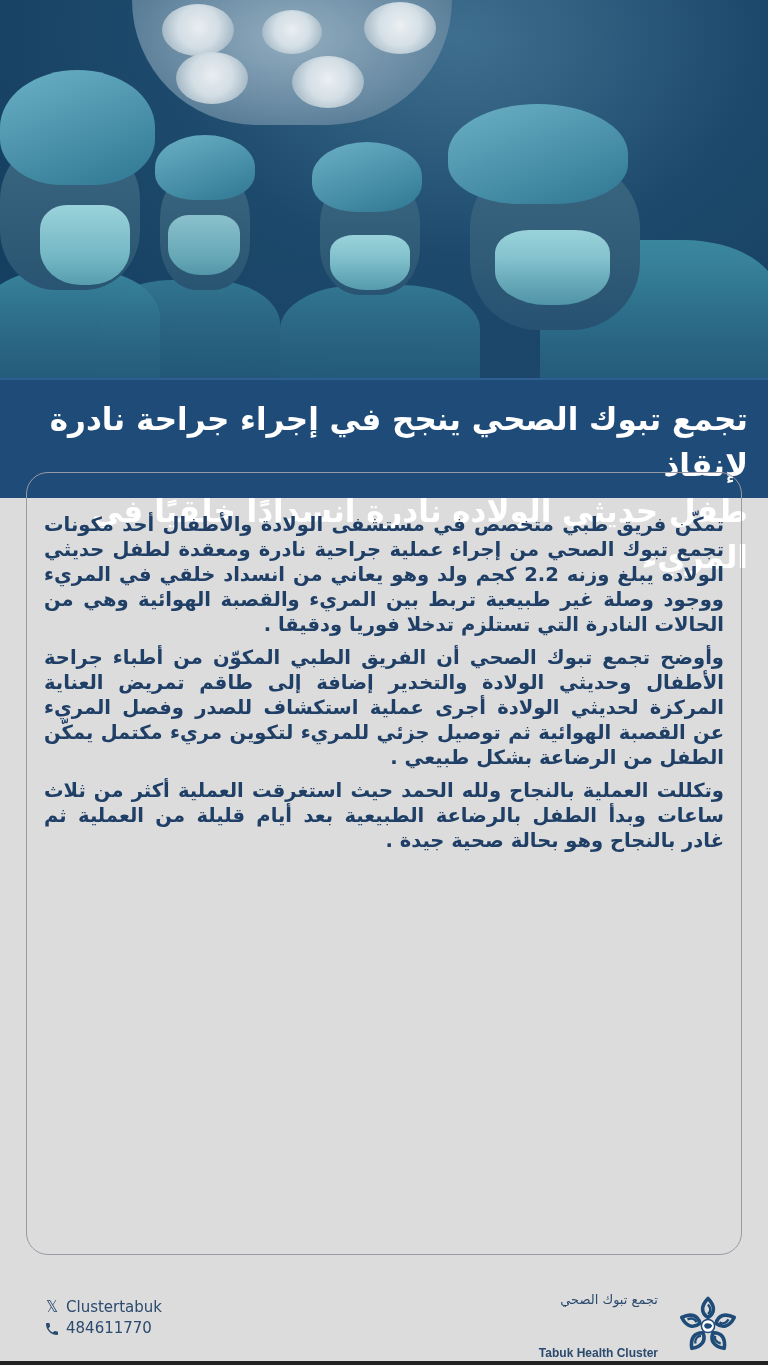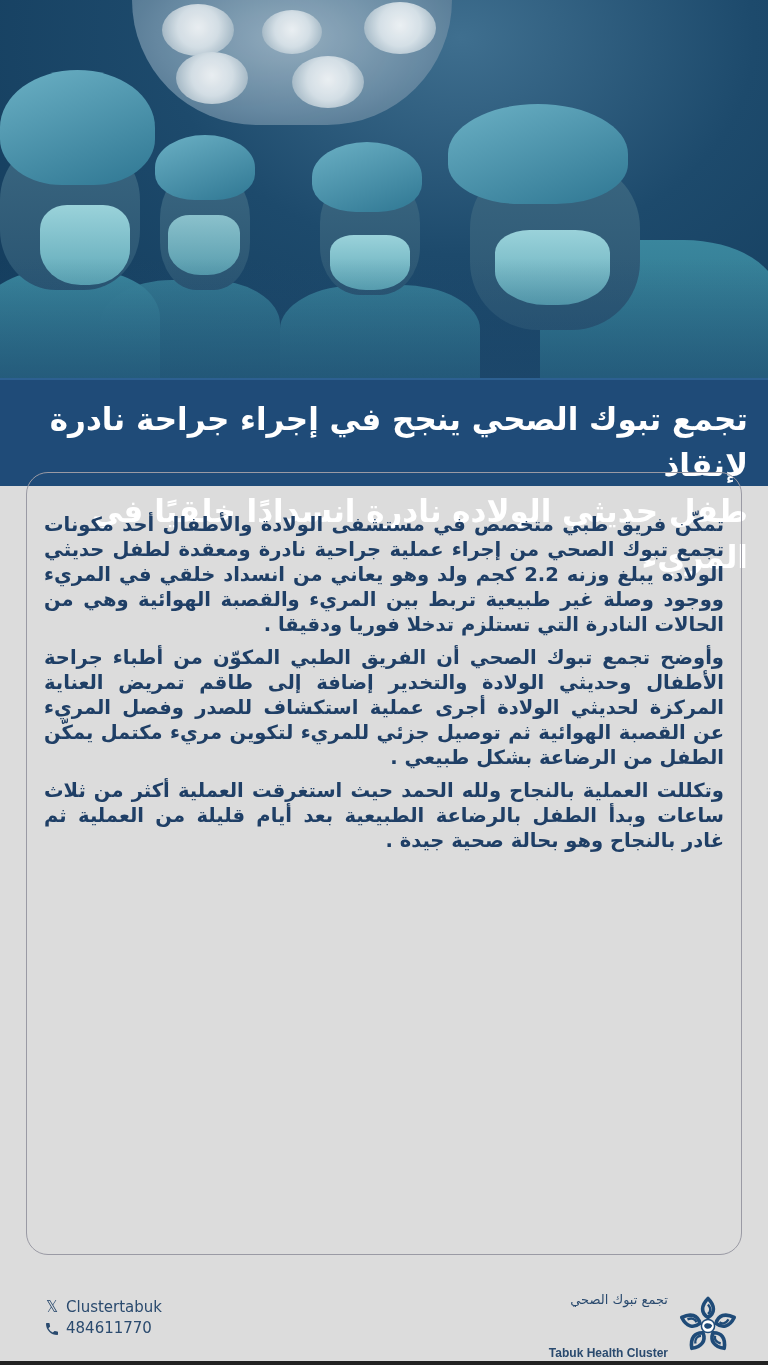--- a/index.html
+++ b/index.html
@@ -30,21 +30,21 @@
   .face { position: absolute; border-radius: 40%; background: linear-gradient(180deg,#3a6680,#2a5572); }
   .mask { position: absolute; border-radius: 30% 30% 45% 45%; background: linear-gradient(180deg,#9ad2da,#5fa9b8); }
   .gown { position: absolute; border-radius: 40% 40% 0 0; background: linear-gradient(180deg,#3a869d,#2a6f88); }
   .hero-fade {
     position: absolute; left: 0; bottom: 0; width: 100%; height: 120px;
     background: linear-gradient(180deg, rgba(31,74,112,0) 0%, rgba(31,74,112,.55) 100%);
   }
 
   
   .banner {
-    position: absolute; left: 0; top: 378px; width: 768px; height: 108px;
+    position: absolute; left: 0; top: 378px; width: 768px; height: 120px;
     background: #1f4b78;
     border-top: 2px solid #2d6091;
   }
   .title {
     position: absolute; left: 20px; right: 20px; top: 16px;
     direction: rtl; text-align: right;
     color: #ffffff; font-weight: bold;
     font-family: "DejaVu Sans", sans-serif;
     font-size: 31px; line-height: 46px;
   }
@@ -65,21 +65,21 @@
     font-size: 19.5px; line-height: 25px;
   }
   .card-body p { margin-bottom: 8px; }
 
   
   .footer { position: absolute; left: 0; top: 1285px; width: 768px; height: 70px; }
   .contact { position: absolute; left: 44px; top: 12px; color: #2a4a6e; font-family: "DejaVu Sans", sans-serif; font-size: 15px; line-height: 21px; }
   .contact-row { display: flex; align-items: center; gap: 6px; }
   .x-icon { font-family: "DejaVu Sans", sans-serif; font-size: 15px; width: 16px; text-align: center; }
   .phone-icon { width: 16px; height: 16px; display: inline-block; }
-  .brand { position: absolute; right: 30px; top: 6px; display: flex; align-items: center; gap: 10px; }
+  .brand { position: absolute; right: 30px; top: 6px; display: flex; align-items: center; gap: 20px; }
   .brand-text { text-align: right; color: #2a4a6e; }
   .brand-ar { direction: rtl; font-size: 13px; font-family: "DejaVu Sans", sans-serif; line-height: 18px; }
   .brand-en { font-size: 12px; font-weight: bold; font-family: "Liberation Sans", sans-serif; line-height: 16px; margin-top: 36px; }
   .logo { width: 60px; height: 60px; }
   .bottom-bar { position: absolute; left: 0; bottom: 0; width: 768px; height: 4px; background: #222; }
 </style>
 </head>
 <body>
 
 <div class="hero">

